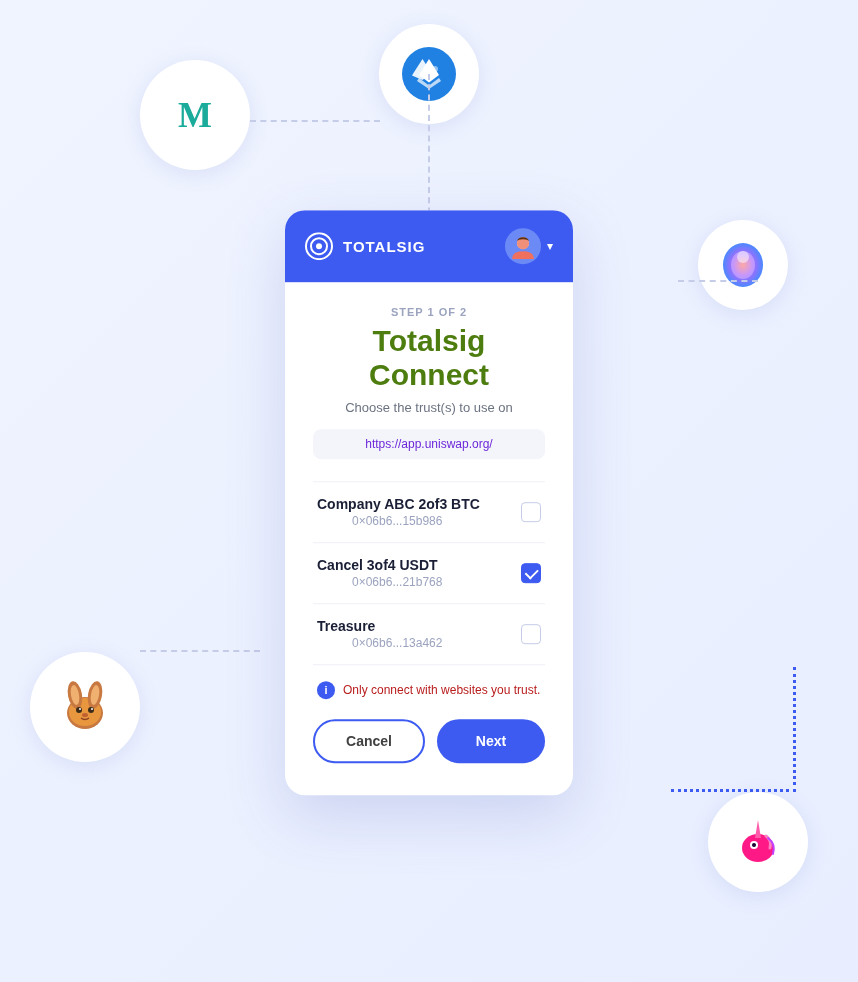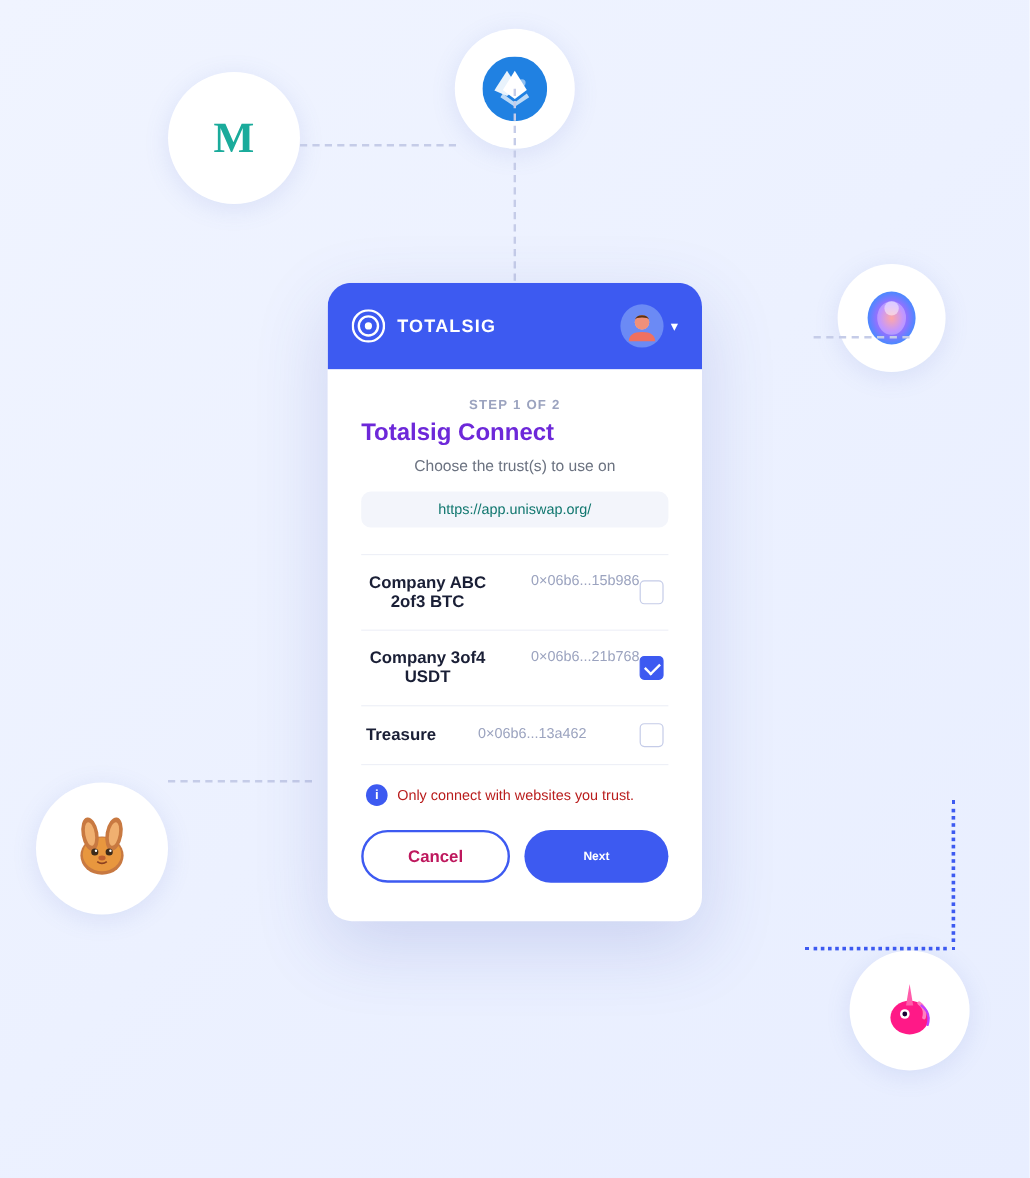--- a/index.html
+++ b/index.html
@@ -28,21 +28,21 @@
       position: absolute;
       border: 2px dashed #c5cce8;
     }
 
     
     .modal-container {
       position: absolute;
       left: 50%;
       top: 50%;
       transform: translate(-50%, -48%);
-      width: 312px;
+      width: 288px;
       background: white;
       border-radius: 20px;
       box-shadow: 0 20px 60px rgba(60,80,180,0.18);
       overflow: hidden;
       z-index: 10;
     }
 
     .modal-header {
       background: #3d5af1;
       padding: 18px 20px;
@@ -95,62 +95,61 @@
       text-align: center;
       font-size: 11px;
       font-weight: 600;
       color: #9ba3bf;
       letter-spacing: 1px;
       text-transform: uppercase;
       margin-bottom: 6px;
     }
 
     .modal-title {
-      text-align: left;
-      font-size: 20px;
+      text-align: center;
+      font-size: 30px;
       font-weight: 700;
-      color: #6d28d9;
+      color: #4d7c0f;
       margin-bottom: 8px;
     }
 
     .modal-subtitle {
       text-align: center;
       font-size: 13px;
       color: #6b7280;
       margin-bottom: 14px;
     }
 
     .url-box {
       background: #f3f5fb;
       border-radius: 8px;
       padding: 8px 14px;
       text-align: center;
       font-size: 12px;
-      color: #0f766e;
+      color: #6d28d9;
       margin-bottom: 22px;
     }
 
     .wallet-list {
       border-top: 1px solid #eef0f7;
       margin-bottom: 0;
     }
 
     .wallet-item {
       display: flex;
       align-items: center;
       justify-content: space-between;
       padding: 14px 4px;
       border-bottom: 1px solid #eef0f7;
       cursor: pointer;
     }
 
     .wallet-info {
       display: flex;
-      flex-direction: row;
-      text-align: center;
+      flex-direction: column;
     }
 
     .wallet-name {
       font-size: 14px;
       font-weight: 600;
       color: #1a1f36;
       margin-bottom: 2px;
     }
 
     .wallet-address {
@@ -218,35 +217,35 @@
       gap: 12px;
       padding: 0 0 4px;
     }
 
     .btn-cancel {
       flex: 1;
       padding: 12px;
       border: 2px solid #3d5af1;
       border-radius: 25px;
       background: white;
-      color: #be185d;
+      color: #404040;
       font-size: 14px;
       font-weight: 600;
       cursor: pointer;
       text-align: center;
     }
 
     .btn-next {
       flex: 1;
       padding: 12px;
       border: none;
       border-radius: 25px;
       background: #3d5af1;
       color: white;
-      font-size: 10px;
+      font-size: 14px;
       font-weight: 600;
       cursor: pointer;
       text-align: center;
     }
 
     
     .ext-circle-opensea {
       width: 100px;
       height: 100px;
       top: 24px;
@@ -436,21 +435,21 @@
         <div class="wallet-info">
           <span class="wallet-name">Company ABC 2of3 BTC</span>
           <span class="wallet-address">0×06b6...15b986</span>
         </div>
         <div class="checkbox"></div>
       </div>
 
 
       <div class="wallet-item">
         <div class="wallet-info">
-          <span class="wallet-name">Company 3of4 USDT</span>
+          <span class="wallet-name">Cancel 3of4 USDT</span>
           <span class="wallet-address">0×06b6...21b768</span>
         </div>
         <div class="checkbox checked"></div>
       </div>
 
       <div class="wallet-item" style="border-bottom:none;gap:29px;">
         <div class="wallet-info">
           <span class="wallet-name">Treasure</span>
           <span class="wallet-address">0×06b6...13a462</span>
         </div>

